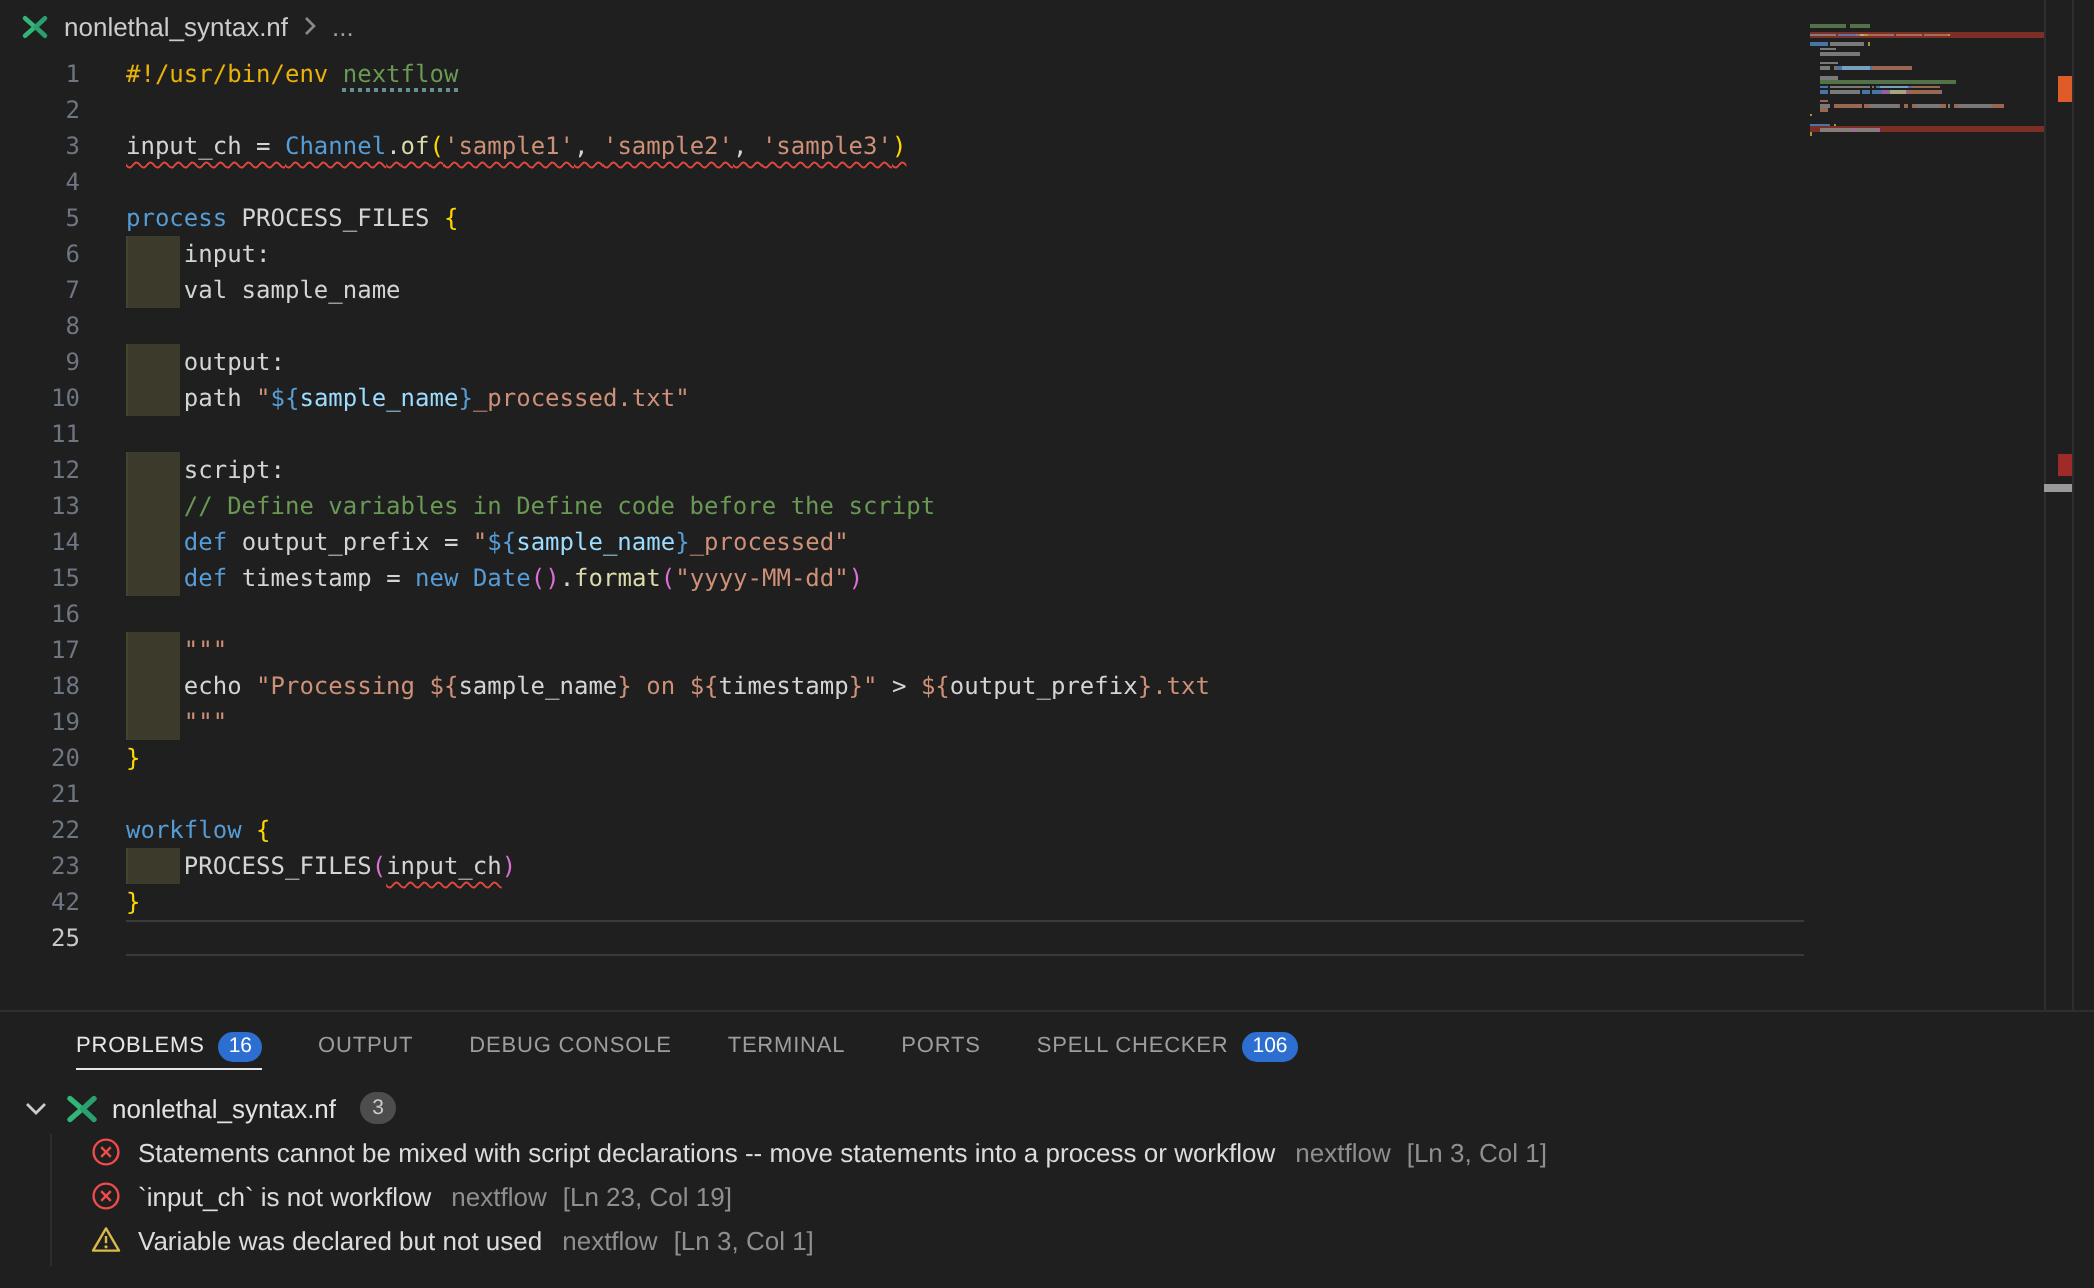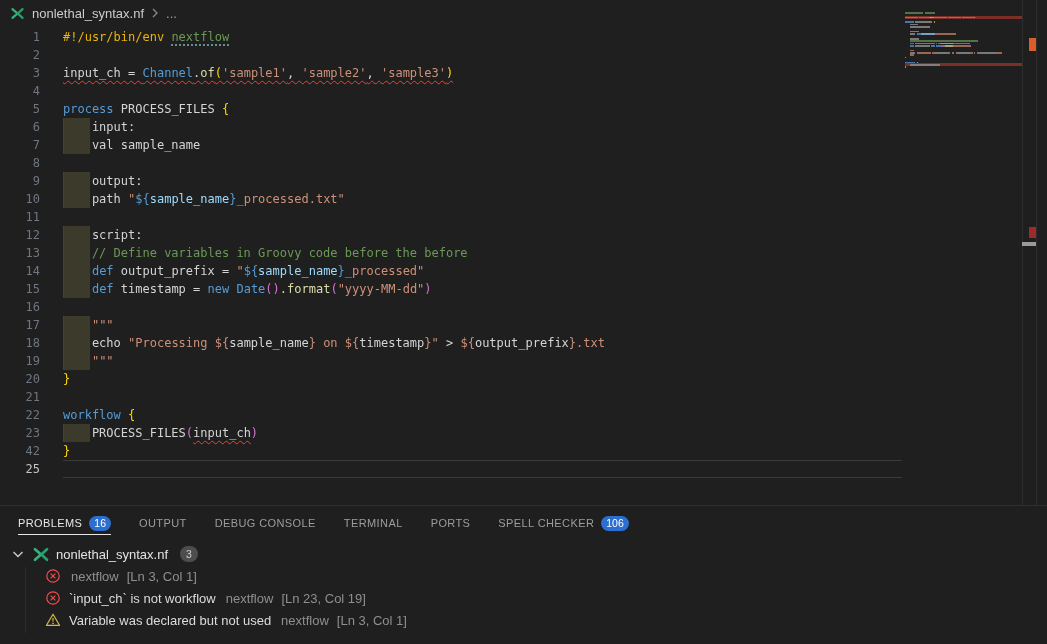--- a/index.html
+++ b/index.html
@@ -39,21 +39,21 @@
   .vline { position:absolute; top:0; width:1px; height:505px; background:#2e2e2e; }
   .ruler { position:absolute; left:1022px; top:0; width:14px; height:505px; }
   .ruler-marker { position:absolute; }
 
   
   .panel { position:absolute; left:0; top:505px; width:1047px; height:139px;
            border-top:1px solid #2f2f2f; background:#1f1f1f; }
   .tabs { display:flex; align-items:center; gap:28px; height:34px; padding-left:18px; }
   .tab { display:flex; align-items:center; gap:7px; height:34px; cursor:pointer;
          font-size:11px; letter-spacing:.4px; color:#9d9d9d; position:relative; }
-  .tab.active { color:#e7e7e7; }
+  .tab.active { color:#e7e7e7;margin-left:20px; }
   .tab.active::after { content:""; position:absolute; left:0; right:0; bottom:5px; height:1px; background:#e7e7e7; }
   .badge { display:inline-flex; align-items:center; justify-content:center; min-width:18px; height:15px;
            padding:0 5px; border-radius:9px; background:#2d6fd0; color:#ffffff; font-size:10.5px; letter-spacing:0; }
   .tree { position:relative; padding-top:3px; }
   .tree-guide { position:absolute; left:25px; top:27px; height:66px; width:1px; background:#2d2d2d; }
   .file-row { display:flex; align-items:center; gap:6px; height:22px; padding-left:10px; cursor:pointer; }
   .file-name { font-size:13px; color:#e3e3e3; }
   .count-badge { display:inline-flex; align-items:center; justify-content:center; min-width:18px; height:16px;
                  padding:0 5px; border-radius:9px; background:#4d4d4d; color:#cccccc; font-size:10.5px; margin-left:6px; }
   .prow { display:flex; align-items:center; gap:8px; height:22px; padding-left:45px; cursor:pointer; }
@@ -87,21 +87,21 @@
         <div class="crow"><div class="ln">3</div><div class="ltext sq-err"><span style="color: rgb(212, 212, 212);">input_ch = </span><span style="color: rgb(86, 156, 214);">Channel</span><span style="color: rgb(212, 212, 212);">.</span><span style="color: rgb(220, 220, 170);">of</span><span style="color: rgb(255, 215, 0);">(</span><span style="color: rgb(206, 145, 120);">'sample1'</span><span style="color: rgb(212, 212, 212);">, </span><span style="color: rgb(206, 145, 120);">'sample2'</span><span style="color: rgb(212, 212, 212);">, </span><span style="color: rgb(206, 145, 120);">'sample3'</span><span style="color: rgb(255, 215, 0);">)</span></div></div>
         <div class="crow"><div class="ln">4</div><div class="ltext"></div></div>
         <div class="crow"><div class="ln">5</div><div class="ltext"><span style="color: rgb(86, 156, 214);">process</span><span style="color: rgb(212, 212, 212);"> PROCESS_FILES </span><span style="color: rgb(255, 215, 0);">{</span></div></div>
         <div class="crow"><div class="indent-block"></div><div class="ln">6</div><div class="ltext"><span style="color: rgb(212, 212, 212);">    input:</span></div></div>
         <div class="crow"><div class="indent-block"></div><div class="ln">7</div><div class="ltext"><span style="color: rgb(212, 212, 212);">    val sample_name</span></div></div>
         <div class="crow"><div class="ln">8</div><div class="ltext"></div></div>
         <div class="crow"><div class="indent-block"></div><div class="ln">9</div><div class="ltext"><span style="color: rgb(212, 212, 212);">    output:</span></div></div>
         <div class="crow"><div class="indent-block"></div><div class="ln">10</div><div class="ltext"><span style="color: rgb(212, 212, 212);">    path </span><span style="color: rgb(206, 145, 120);">"</span><span style="color: rgb(86, 156, 214);">${</span><span style="color: rgb(156, 220, 254);">sample_name</span><span style="color: rgb(86, 156, 214);">}</span><span style="color: rgb(206, 145, 120);">_processed.txt"</span></div></div>
         <div class="crow"><div class="ln">11</div><div class="ltext"></div></div>
         <div class="crow"><div class="indent-block"></div><div class="ln">12</div><div class="ltext"><span style="color: rgb(212, 212, 212);">    script:</span></div></div>
-        <div class="crow"><div class="indent-block"></div><div class="ln">13</div><div class="ltext"><span style="color: rgb(106, 153, 85);">    // Define variables in Groovy code before the before</span></div></div>
+        <div class="crow"><div class="indent-block"></div><div class="ln">13</div><div class="ltext"><span style="color: rgb(106, 153, 85);">    // Define variables in Define code before the script</span></div></div>
         <div class="crow"><div class="indent-block"></div><div class="ln">14</div><div class="ltext"><span style="color: rgb(212, 212, 212);">    </span><span style="color: rgb(86, 156, 214);">def</span><span style="color: rgb(212, 212, 212);"> output_prefix = </span><span style="color: rgb(206, 145, 120);">"</span><span style="color: rgb(86, 156, 214);">${</span><span style="color: rgb(156, 220, 254);">sample_name</span><span style="color: rgb(86, 156, 214);">}</span><span style="color: rgb(206, 145, 120);">_processed"</span></div></div>
         <div class="crow"><div class="indent-block"></div><div class="ln">15</div><div class="ltext"><span style="color: rgb(212, 212, 212);">    </span><span style="color: rgb(86, 156, 214);">def</span><span style="color: rgb(212, 212, 212);"> timestamp = </span><span style="color: rgb(86, 156, 214);">new</span><span style="color: rgb(212, 212, 212);"> </span><span style="color: rgb(86, 156, 214);">Date</span><span style="color: rgb(218, 112, 214);">(</span><span style="color: rgb(218, 112, 214);">)</span><span style="color: rgb(212, 212, 212);">.</span><span style="color: rgb(220, 220, 170);">format</span><span style="color: rgb(218, 112, 214);">(</span><span style="color: rgb(206, 145, 120);">"yyyy-MM-dd"</span><span style="color: rgb(218, 112, 214);">)</span></div></div>
         <div class="crow"><div class="ln">16</div><div class="ltext"></div></div>
         <div class="crow"><div class="indent-block"></div><div class="ln">17</div><div class="ltext"><span style="color: rgb(212, 212, 212);">    </span><span style="color: rgb(206, 145, 120);">"""</span></div></div>
         <div class="crow"><div class="indent-block"></div><div class="ln">18</div><div class="ltext"><span style="color: rgb(212, 212, 212);">    echo </span><span style="color: rgb(206, 145, 120);">"Processing </span><span style="color: rgb(206, 145, 120);">${</span><span style="color: rgb(212, 212, 212);">sample_name</span><span style="color: rgb(206, 145, 120);">}</span><span style="color: rgb(206, 145, 120);"> on </span><span style="color: rgb(206, 145, 120);">${</span><span style="color: rgb(212, 212, 212);">timestamp</span><span style="color: rgb(206, 145, 120);">}</span><span style="color: rgb(206, 145, 120);">"</span><span style="color: rgb(212, 212, 212);"> &gt; </span><span style="color: rgb(206, 145, 120);">${</span><span style="color: rgb(212, 212, 212);">output_prefix</span><span style="color: rgb(206, 145, 120);">}</span><span style="color: rgb(206, 145, 120);">.txt</span></div></div>
         <div class="crow"><div class="indent-block"></div><div class="ln">19</div><div class="ltext"><span style="color: rgb(212, 212, 212);">    </span><span style="color: rgb(206, 145, 120);">"""</span></div></div>
         <div class="crow"><div class="ln">20</div><div class="ltext"><span style="color: rgb(255, 215, 0);">}</span></div></div>
         <div class="crow"><div class="ln">21</div><div class="ltext"></div></div>
         <div class="crow"><div class="ln">22</div><div class="ltext"><span style="color: rgb(86, 156, 214); text-align: center;">workflow</span><span style="color: rgb(212, 212, 212);"> </span><span style="color: rgb(255, 215, 0);">{</span></div></div>
         <div class="crow"><div class="indent-block"></div><div class="ln">23</div><div class="ltext"><span style="color: rgb(212, 212, 212);">    PROCESS_FILES</span><span style="color: rgb(218, 112, 214);">(</span><span class="sq-err" style="color: rgb(212, 212, 212);">input_ch</span><span style="color: rgb(218, 112, 214);">)</span></div></div>
@@ -273,20 +273,21 @@
         <span class="file-name">nonlethal_syntax.nf</span>
         <span class="count-badge">3</span>
       </div>
 
       <div id="problem-rows">
           <div class="prow">
             <svg width="16" height="16" viewBox="0 0 16 16">
   <circle cx="8" cy="8" r="6.2" fill="none" stroke="#f14c4c" stroke-width="1.2"></circle>
   <path d="M5.6 5.6 L10.4 10.4 M10.4 5.6 L5.6 10.4" stroke="#f14c4c" stroke-width="1.2"></path>
             </svg>
+            <span class="pmsg">Statements cannot be mixed with script declarations -- move statements into a process or workflow</span>
             <span class="psrc">nextflow</span>
             <span class="ploc">[Ln 3, Col 1]</span>
           </div>
           <div class="prow">
             <svg width="16" height="16" viewBox="0 0 16 16">
   <circle cx="8" cy="8" r="6.2" fill="none" stroke="#f14c4c" stroke-width="1.2"></circle>
   <path d="M5.6 5.6 L10.4 10.4 M10.4 5.6 L5.6 10.4" stroke="#f14c4c" stroke-width="1.2"></path>
             </svg>
             <span class="pmsg">`input_ch` is not workflow</span>
             <span class="psrc">nextflow</span>

